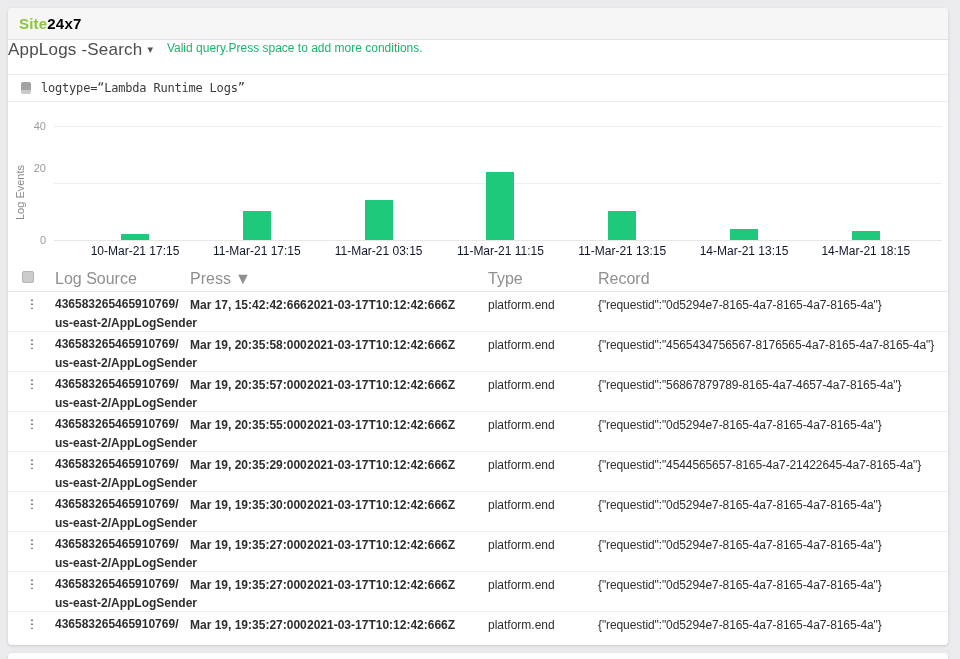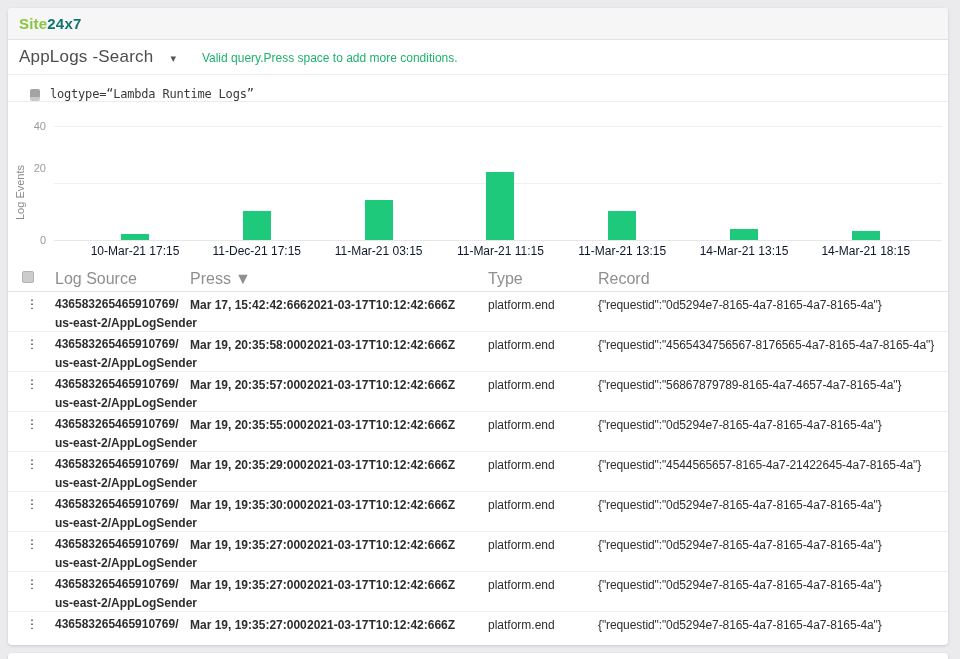--- a/index.html
+++ b/index.html
@@ -16,33 +16,33 @@
     box-shadow:0 1px 3px rgba(0,0,0,.14);
     overflow:hidden;
   }
   
   .brand-bar {
     height:32px; background:#f6f6f6; border-bottom:1px solid #e2e2e2;
     display:flex; align-items:center; padding-left:11px;
   }
   .logo { font-size:15px; font-weight:bold; letter-spacing:.2px; }
   .logo .site { color:#8ac440; }
-  .logo .rest { color:#0f766e; }
+  .logo .rest { color:#000000; }
   
   .title-row {
     height:35px; border-bottom:1px solid #ececec;
-    display:flex; align-items:center; padding-left:11px;gap:12px;
+    display:flex; 
   }
   .page-title { font-size:17px; color:#4d4d4d; letter-spacing:.2px; }
   .title-caret { font-size:11px; color:#555; margin-left:5px; margin-top:3px; }
   .query-hint { font-size:12px; color:#1eb26e; margin-left:14px; margin-top:1px; }
   
   .query-row {
     height:27px; border-bottom:1px solid #ececec;
-    display:flex; align-items:flex-end; padding-left:22px;
+    display:flex; align-items:center; padding-left:13px;
   }
   .query-icon {
     width:10px; height:12px; background:#a3a3a3; border-radius:2px;
     border-bottom:4px solid #c9c9c9; margin-right:10px; flex:none;
   }
   .query-text {
     font-family:"DejaVu Sans Mono", monospace;
     font-size:12px; color:#3a3a3a; letter-spacing:-.2px;
   }
   
@@ -115,21 +115,21 @@
     <div class="ylabel">Log Events</div>
   <div class="gridline" style="top: 24px;"></div>
       <div class="ytick" style="top: 18px;">40</div>
       <div class="gridline" style="top: 81px;"></div>
       <div class="ytick" style="top: 60px;">20</div>
       <div class="gridline base" style="top: 138px;"></div>
       <div class="ytick" style="top: 132px;">0</div>
       <div class="bar" style="left: 113px; top: 132px; height: 6px; background: rgb(31, 201, 123);"></div>
       <div class="xlabel" style="left: 127px;">10-Mar-21 17:15</div>
       <div class="bar" style="left: 234.8px; top: 109px; height: 29px; background: rgb(31, 201, 123);"></div>
-      <div class="xlabel" style="left: 248.8px;">11-Dec-21 17:15</div>
+      <div class="xlabel" style="left: 248.8px;">11-Mar-21 17:15</div>
       <div class="bar" style="left: 356.6px; top: 98px; height: 40px; background: rgb(31, 201, 123);"></div>
       <div class="xlabel" style="left: 370.6px;">11-Mar-21 03:15</div>
       <div class="bar" style="left: 478.4px; top: 70px; height: 68px; background: rgb(31, 201, 123);"></div>
       <div class="xlabel" style="left: 492.4px;">11-Mar-21 11:15</div>
       <div class="bar" style="left: 600.2px; top: 109px; height: 29px; background: rgb(31, 201, 123);"></div>
       <div class="xlabel" style="left: 614.2px;">11-Mar-21 13:15</div>
       <div class="bar" style="left: 722px; top: 127px; height: 11px; background: rgb(31, 201, 123);"></div>
       <div class="xlabel" style="left: 736px;">14-Mar-21 13:15</div>
       <div class="bar" style="left: 843.8px; top: 129px; height: 9px; background: rgb(31, 201, 123);"></div>
       <div class="xlabel" style="left: 857.8px;">14-Mar-21 18:15</div>

